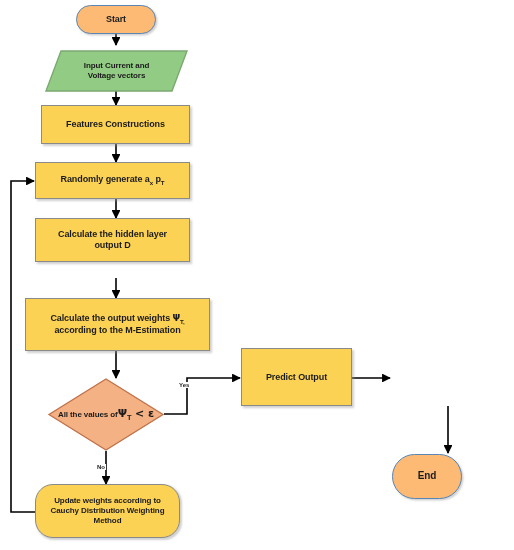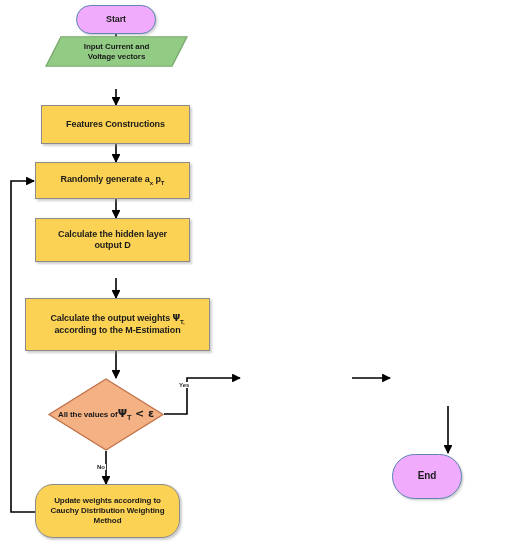--- a/index.html
+++ b/index.html
@@ -23,21 +23,21 @@
     color:#1b1b1b;
     line-height:1.22;
     letter-spacing:-0.1px;
   }
   .proc{
     background:#FCD254;
     border:1.4px solid #8a8a8a;
     box-shadow:1.5px 1.5px 2px rgba(150,150,150,.45);
   }
   .term{
-    background:#f0abfc;
+    background:#fdba74;
     border:1.4px solid #5a86b5;
     border-radius:999px;
     box-shadow:1.5px 1.5px 2px rgba(150,150,150,.45);
   }
   .io-inner{
     position:absolute;inset:0;
     display:flex;align-items:center;justify-content:center;
   }
   .decision{
     background:transparent;
@@ -90,21 +90,21 @@
       <path d="M 352 378 L 390 378"></path>
       <path d="M 448 406 L 448 453"></path>
       <path d="M 35 512 L 11 512 L 11 181 L 34 181"></path>
     </g>
   </svg>
 
   <div class="node term" style="left:76px;top:5px;width:80px;height:29px;font-size:9px;">
     <span>Start</span>
   </div>
 
-  <div class="node" style="left:45px;top:36px;width:143px;height:31px;">
+  <div class="node" style="left:45px;top:50px;width:143px;height:42px;">
     <svg class="dec-shape" viewBox="0 0 143 42" preserveAspectRatio="none">
       <polygon points="16,1 142,1 127,41 1,41" fill="#92CC84" stroke="#7AA96F" stroke-width="1.4"></polygon>
     </svg>
     <div class="io-inner" style="font-size:8px;">
       <div>
         <span class="l1">Input Current and</span>
         <span class="l1">Voltage vectors</span>
       </div>
     </div>
   </div>
@@ -147,19 +147,22 @@
   <span class="edge-label" style="left:96px;top:464px;">No</span>
 
   <div class="node proc" style="left:35px;top:484px;width:145px;height:54px;font-size:8px;border-radius:18px;">
     <div>
       <span class="l1">Update  weights according to</span>
       <span class="l1">Cauchy Distribution Weighting</span>
       <span class="l1">Method</span>
     </div>
   </div>
 
+  <div class="node proc" style="left:241px;top:348px;width:111px;height:58px;font-size:9px;">
+    <span>Predict Output</span>
+  </div>
 
 
   <div class="node term" style="left:392px;top:454px;width:70px;height:45px;font-size:10px;">
     <span>End</span>
   </div>
 
 </div>
 
 </body></html>

